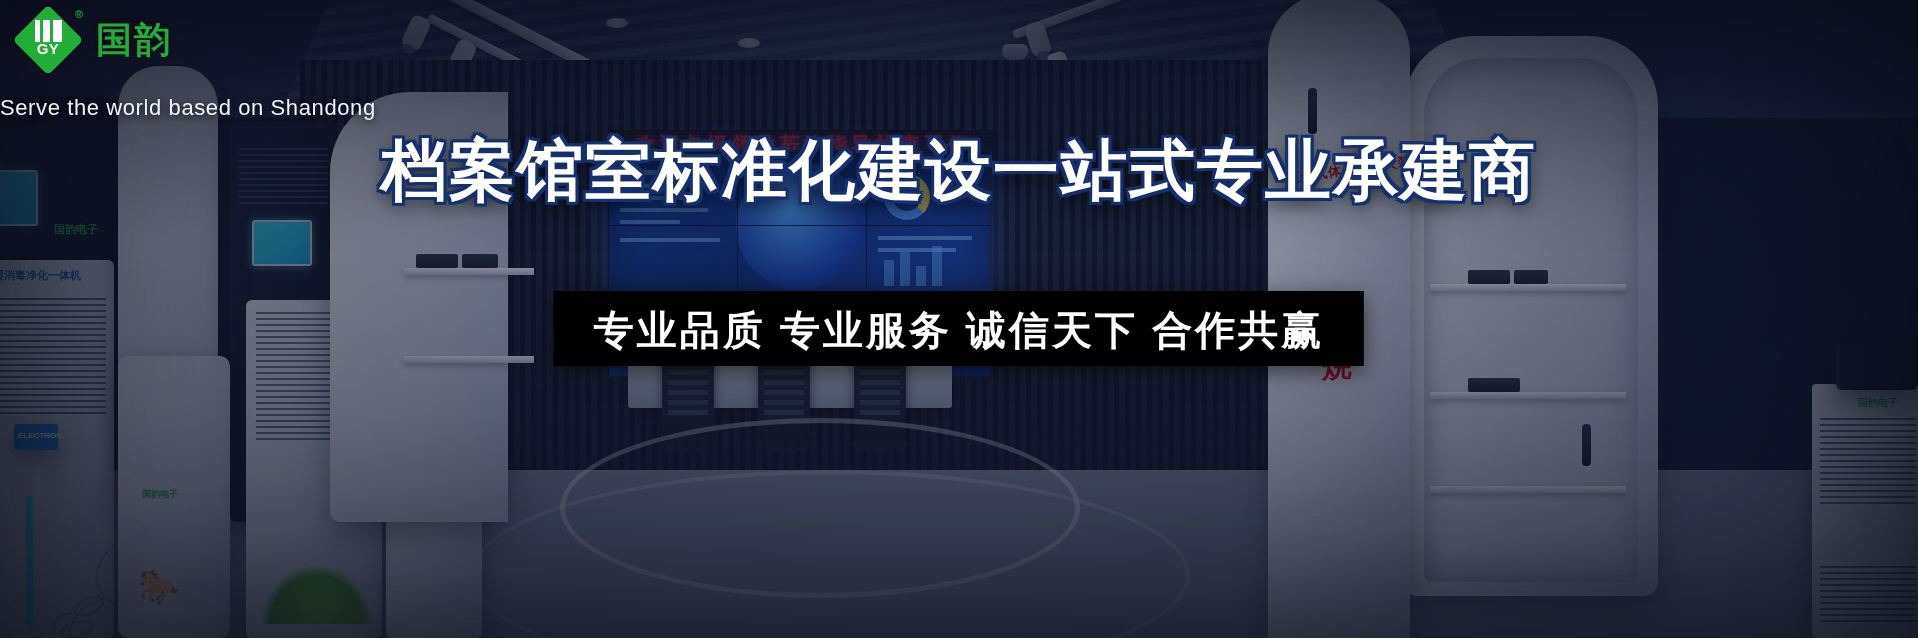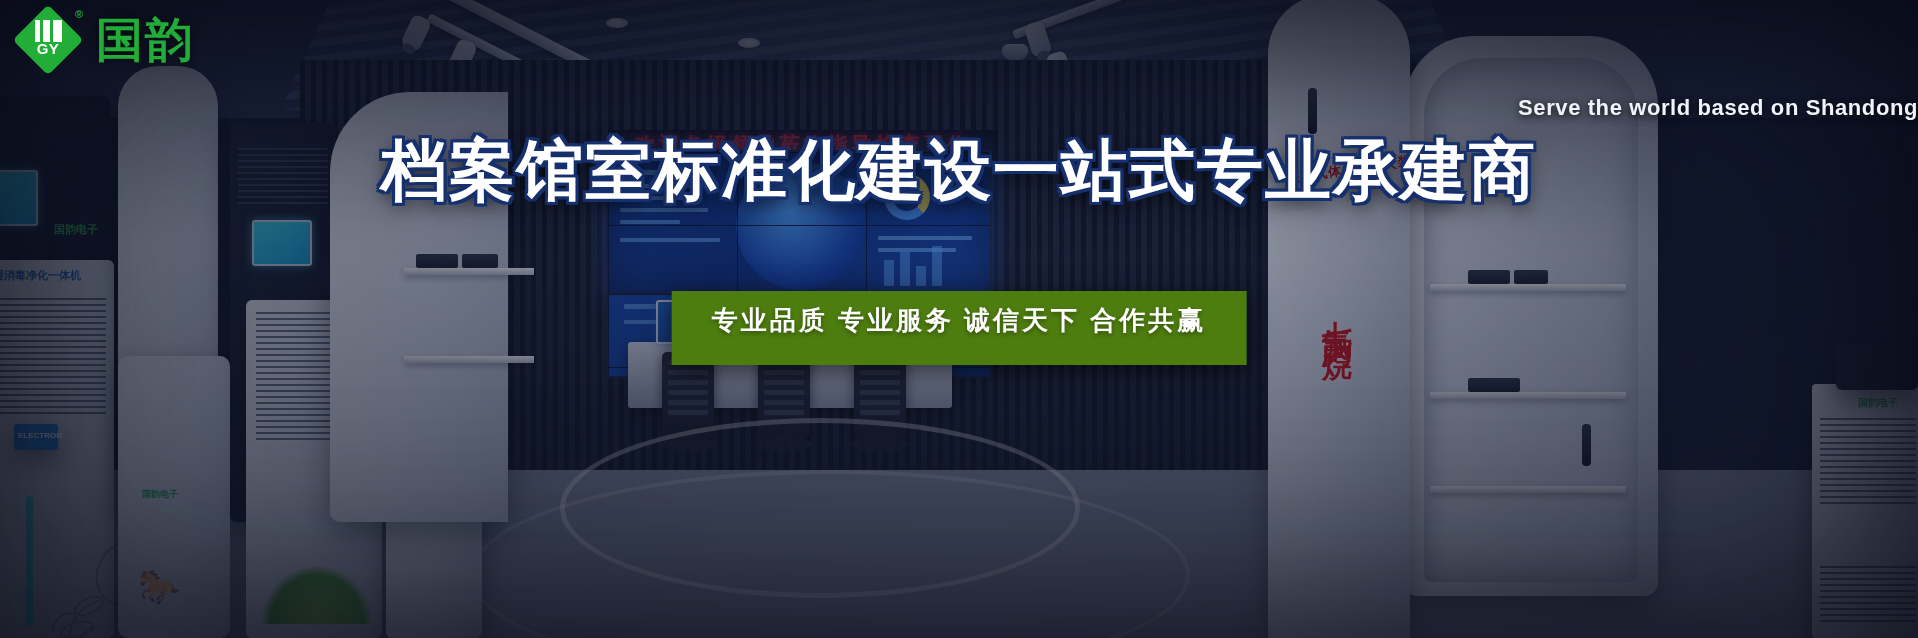--- a/index.html
+++ b/index.html
@@ -272,32 +272,32 @@
   }
   .logo-bldg{
     position:absolute;left:21px;top:14px;width:27px;height:22px;
     background:
       linear-gradient(90deg,#fff 0 5px,transparent 5px 8px,#fff 8px 15px,transparent 15px 18px,#fff 18px 27px);
   }
   .logo-reg{
     position:absolute;right:-1px;top:2px;color:#22ac38;font-size:11px;font-weight:700;
   }
   .logo-text{
-    color:#22ac38;font-size:47px;font-weight:800;letter-spacing:2px;
+    color:#22ac38;font-size:36px;font-weight:800;letter-spacing:2px;
     text-shadow:0 0 10px rgba(0,0,0,.6);
   }
 
   .sub-cn{
     position:absolute;left:0;right:0;top:44px;text-align:center;
     color:#ffffff;font-size:40px;font-weight:700;letter-spacing:6px;
     text-shadow:0 2px 10px rgba(0,0,0,.85),0 0 26px rgba(0,0,0,.6);
   }
   .sub-en{
-    position:absolute;left:0;right:0;top:95px;text-align:right;
-    color:#f0f3f9;font-size:22px;font-weight:700;letter-spacing:.6px;
+    position:absolute;left:0;right:0;top:95px;text-align:left;
+    color:#f0f3f9;font-size:22px;font-weight:400;letter-spacing:.6px;
     text-shadow:0 2px 8px rgba(0,0,0,.9);
   }
   .headline{
     position:absolute;left:0;right:0;top:126px;text-align:center;
     color:#ffffff;font-size:66px;font-weight:800;letter-spacing:2px;
     text-shadow:
       -3px 0 0 #16306e, 3px 0 0 #16306e, 0 -3px 0 #16306e, 0 3px 0 #16306e,
       -3px -3px 0 #16306e, 3px -3px 0 #16306e, -3px 3px 0 #16306e, 3px 3px 0 #16306e,
       0 6px 18px rgba(0,0,0,.8);
     white-space:nowrap;
@@ -306,23 +306,23 @@
     position:absolute;left:0;right:0;top:196px;text-align:center;
     color:#ffffff;font-size:30px;font-weight:700;letter-spacing:.5px;
     text-shadow:
       -2px 0 0 #16306e, 2px 0 0 #16306e, 0 -2px 0 #16306e, 0 2px 0 #16306e,
       -2px -2px 0 #16306e, 2px -2px 0 #16306e, -2px 2px 0 #16306e, 2px 2px 0 #16306e,
       0 4px 12px rgba(0,0,0,.75);
     white-space:nowrap;
   }
   .cta{
     position:absolute;left:50%;top:291px;transform:translateX(-50%);
-    background:#4d7c0f;
-    padding:12px 40px 27px;
-    color:#ffffff;font-size:26px;font-weight:700;letter-spacing:3px;
+    background:#000000;
+    padding:12px 40px 8px;
+    color:#ffffff;font-size:40px;font-weight:700;letter-spacing:3px;
     white-space:nowrap;
     box-shadow:0 6px 22px rgba(0,0,0,.55);
     text-shadow:0 2px 4px rgba(0,0,0,.35);
   }
 
   
   .led-strip{
     position:absolute;left:608px;top:130px;width:390px;height:30px;
     background:linear-gradient(180deg,#11152a,#0a0d1c);
     overflow:hidden;

